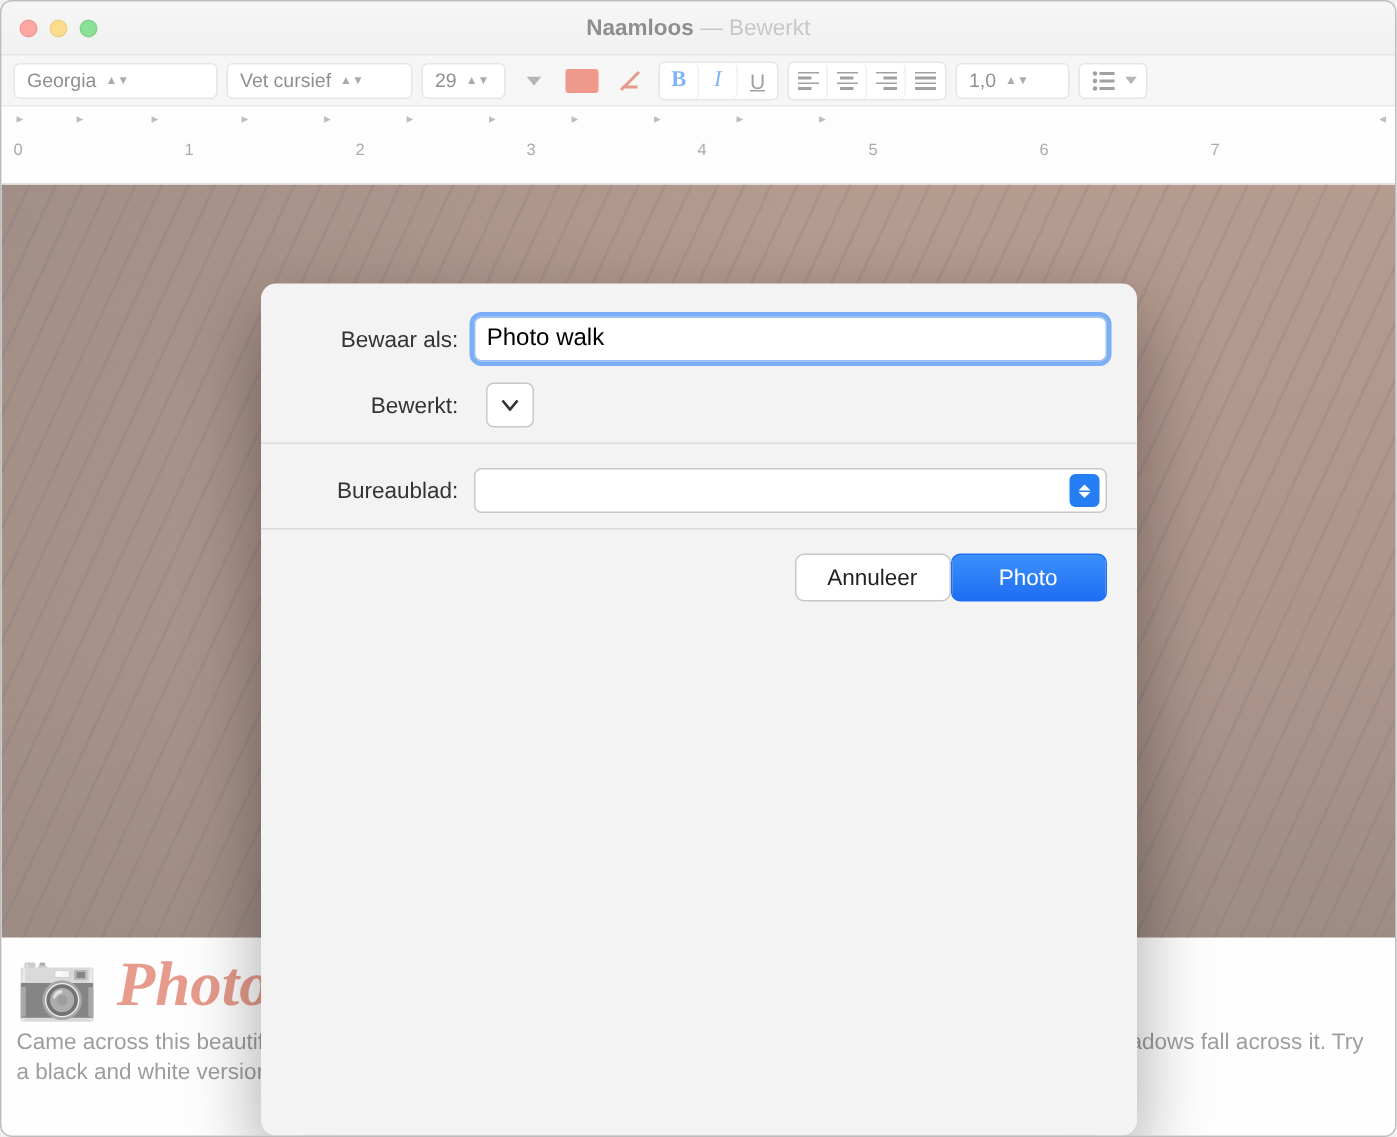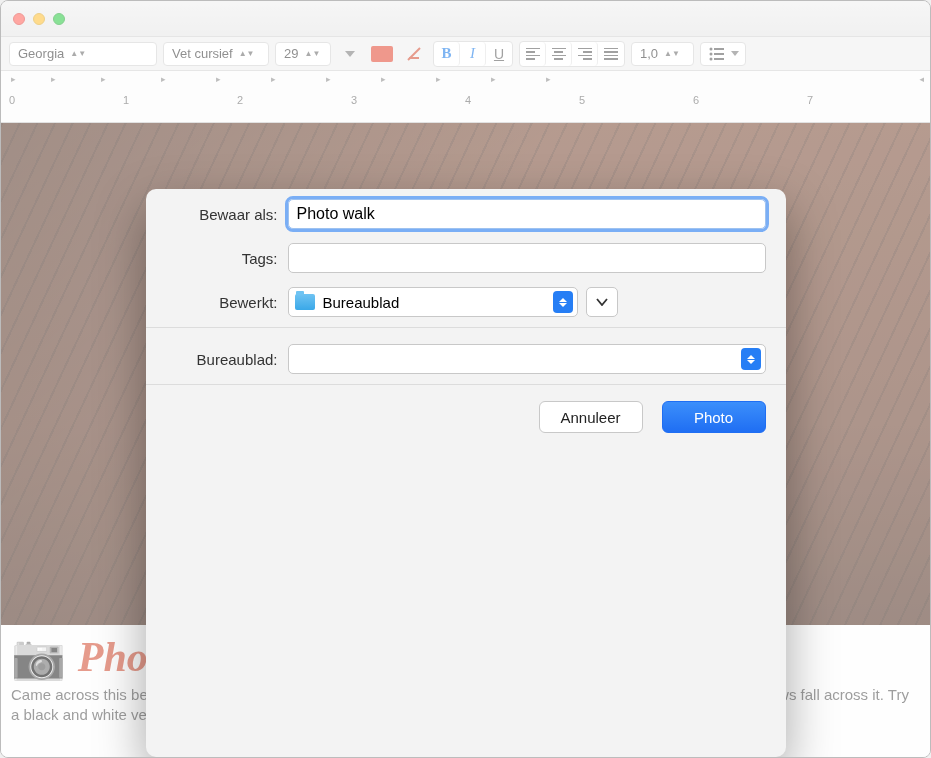--- a/index.html
+++ b/index.html
@@ -137,25 +137,25 @@
   
   .overlay {
     position:absolute; inset:0;
     background:rgba(255,255,255,0.45);
     display:flex; justify-content:center;
     pointer-events:none;
   }
   .sheet {
     pointer-events:auto;
     margin-top:188px;
-    width:640px;
+    width:584px;
     background:#f3f3f3;
     border-radius:10px;
     box-shadow:0 20px 50px rgba(0,0,0,0.35);
-    padding:10px 20px 16px 20px;
+    padding:22px 20px 16px 20px;
     font-size:15px;
   }
   .row { display:flex; align-items:center; margin-bottom:14px; }
   .row label { width:122px; text-align:right; padding-right:10px; color:#333; font-size:15px;}
   .txtfield {
     flex:1;
     height:30px;
     border:1px solid #c8c8c8;
     border-radius:5px;
     padding:3px 8px;
@@ -208,21 +208,21 @@
   .expandbtn {
     width:32px; height:30px;
     margin-left:8px;
     background:#fff;
     border:1px solid #c8c8c8;
     border-radius:5px;
     display:flex; align-items:center; justify-content:center;
   }
   .expandbtn svg{width:12px;height:8px;}
   .divider { border:none; border-top:1px solid #dcdcdc; margin:10px -20px 16px -20px;}
-  .btnrow { display:flex; justify-content:flex-end; gap:19px; margin-top:8px;}
+  .btnrow { display:flex; justify-content:flex-end; gap:0; margin-top:8px;}
   .btn {
     height:32px; min-width:104px;
     border-radius:6px;
     font-size:15px;
     display:flex; align-items:center; justify-content:center;
     border:1px solid #c8c8c8;
     background:#fff;
     color:#222;
     cursor:default;
   }
@@ -235,28 +235,32 @@
 </style>
 </head>
 <body>
 
 <div class="titlebar">
   <div class="traffic">
     <div class="dot red"></div>
     <div class="dot yellow"></div>
     <div class="dot green"></div>
   </div>
+  <div class="title-center">
+    <span>Naamloos</span>
+    <span class="sub">— Bewerkt</span>
+  </div>
 </div>
 
 <div class="toolbar">
-  <div class="sel" style="width:148px">
+  <div class="sel" style="width:136px">
     <span>Georgia</span>
     <span class="updown">▲▼</span>
   </div>
-  <div class="sel" style="width:106px">
+  <div class="sel" style="width:124px">
     <span>Vet cursief</span>
     <span class="updown">▲▼</span>
   </div>
   <div class="sel" style="width:56px">
     <span>29</span>
     <span class="updown">▲▼</span>
   </div>
   <div class="iconbtn">
     <svg width="10" height="6" viewBox="0 0 10 6">
         <path d="M0 0l5 6 5-6z" fill="#777"></path>
@@ -303,21 +307,21 @@
     </div>
     <div class="iconbtn">
       <div class="alignbars">
           <span style="width:14px"></span>
           <span style="width:14px"></span>
           <span style="width:14px"></span>
           <span style="width:14px"></span>
         </div>
     </div>
   </div>
-  <div class="sel" style="width:63px">
+  <div class="sel" style="width:76px">
     <span>1,0</span>
     <span class="updown">▲▼</span>
   </div>
   <div class="sel" style="width:46px;justify-content:center">
     <svg width="16" height="14" viewBox="0 0 16 14">
       <circle cx="2" cy="2" r="1.5" fill="#555"></circle>
         <rect x="5" y="1" width="10" height="2" fill="#555"></rect>
       <circle cx="2" cy="7" r="1.5" fill="#555"></circle>
         <rect x="5" y="6" width="10" height="2" fill="#555"></rect>
       <circle cx="2" cy="12" r="1.5" fill="#555"></circle>
@@ -366,32 +370,23 @@
 </div>
 
 <div class="overlay">
   <div class="sheet">
 
     <div class="row">
       <label>Bewaar als:</label>
       <input class="txtfield focused" value="Photo walk" style="">
     </div>
 
-    <div class="row">
-      <label>Tags:</label>
-      <input class="txtfield" value="" style="">
-    </div>
 
     <div class="row" style="margin-top:6px;margin-bottom:6px">
       <label>Bewerkt:</label>
-      <div class="popup" style="flex:0 0 290px">
-        <span class="folder-icon"></span>
-        <span>Bureaublad</span>
-        <span class="stepper"></span>
-      </div>
       <div class="expandbtn">
         <svg viewBox="0 0 12 8">
             <path d="M1 1l5 6 5-6" fill="none" stroke="#333" stroke-width="1.8"></path>
           </svg>
       </div>
     </div>
 
     <hr class="divider">
 
     <div class="row" style="margin-bottom:6px">

